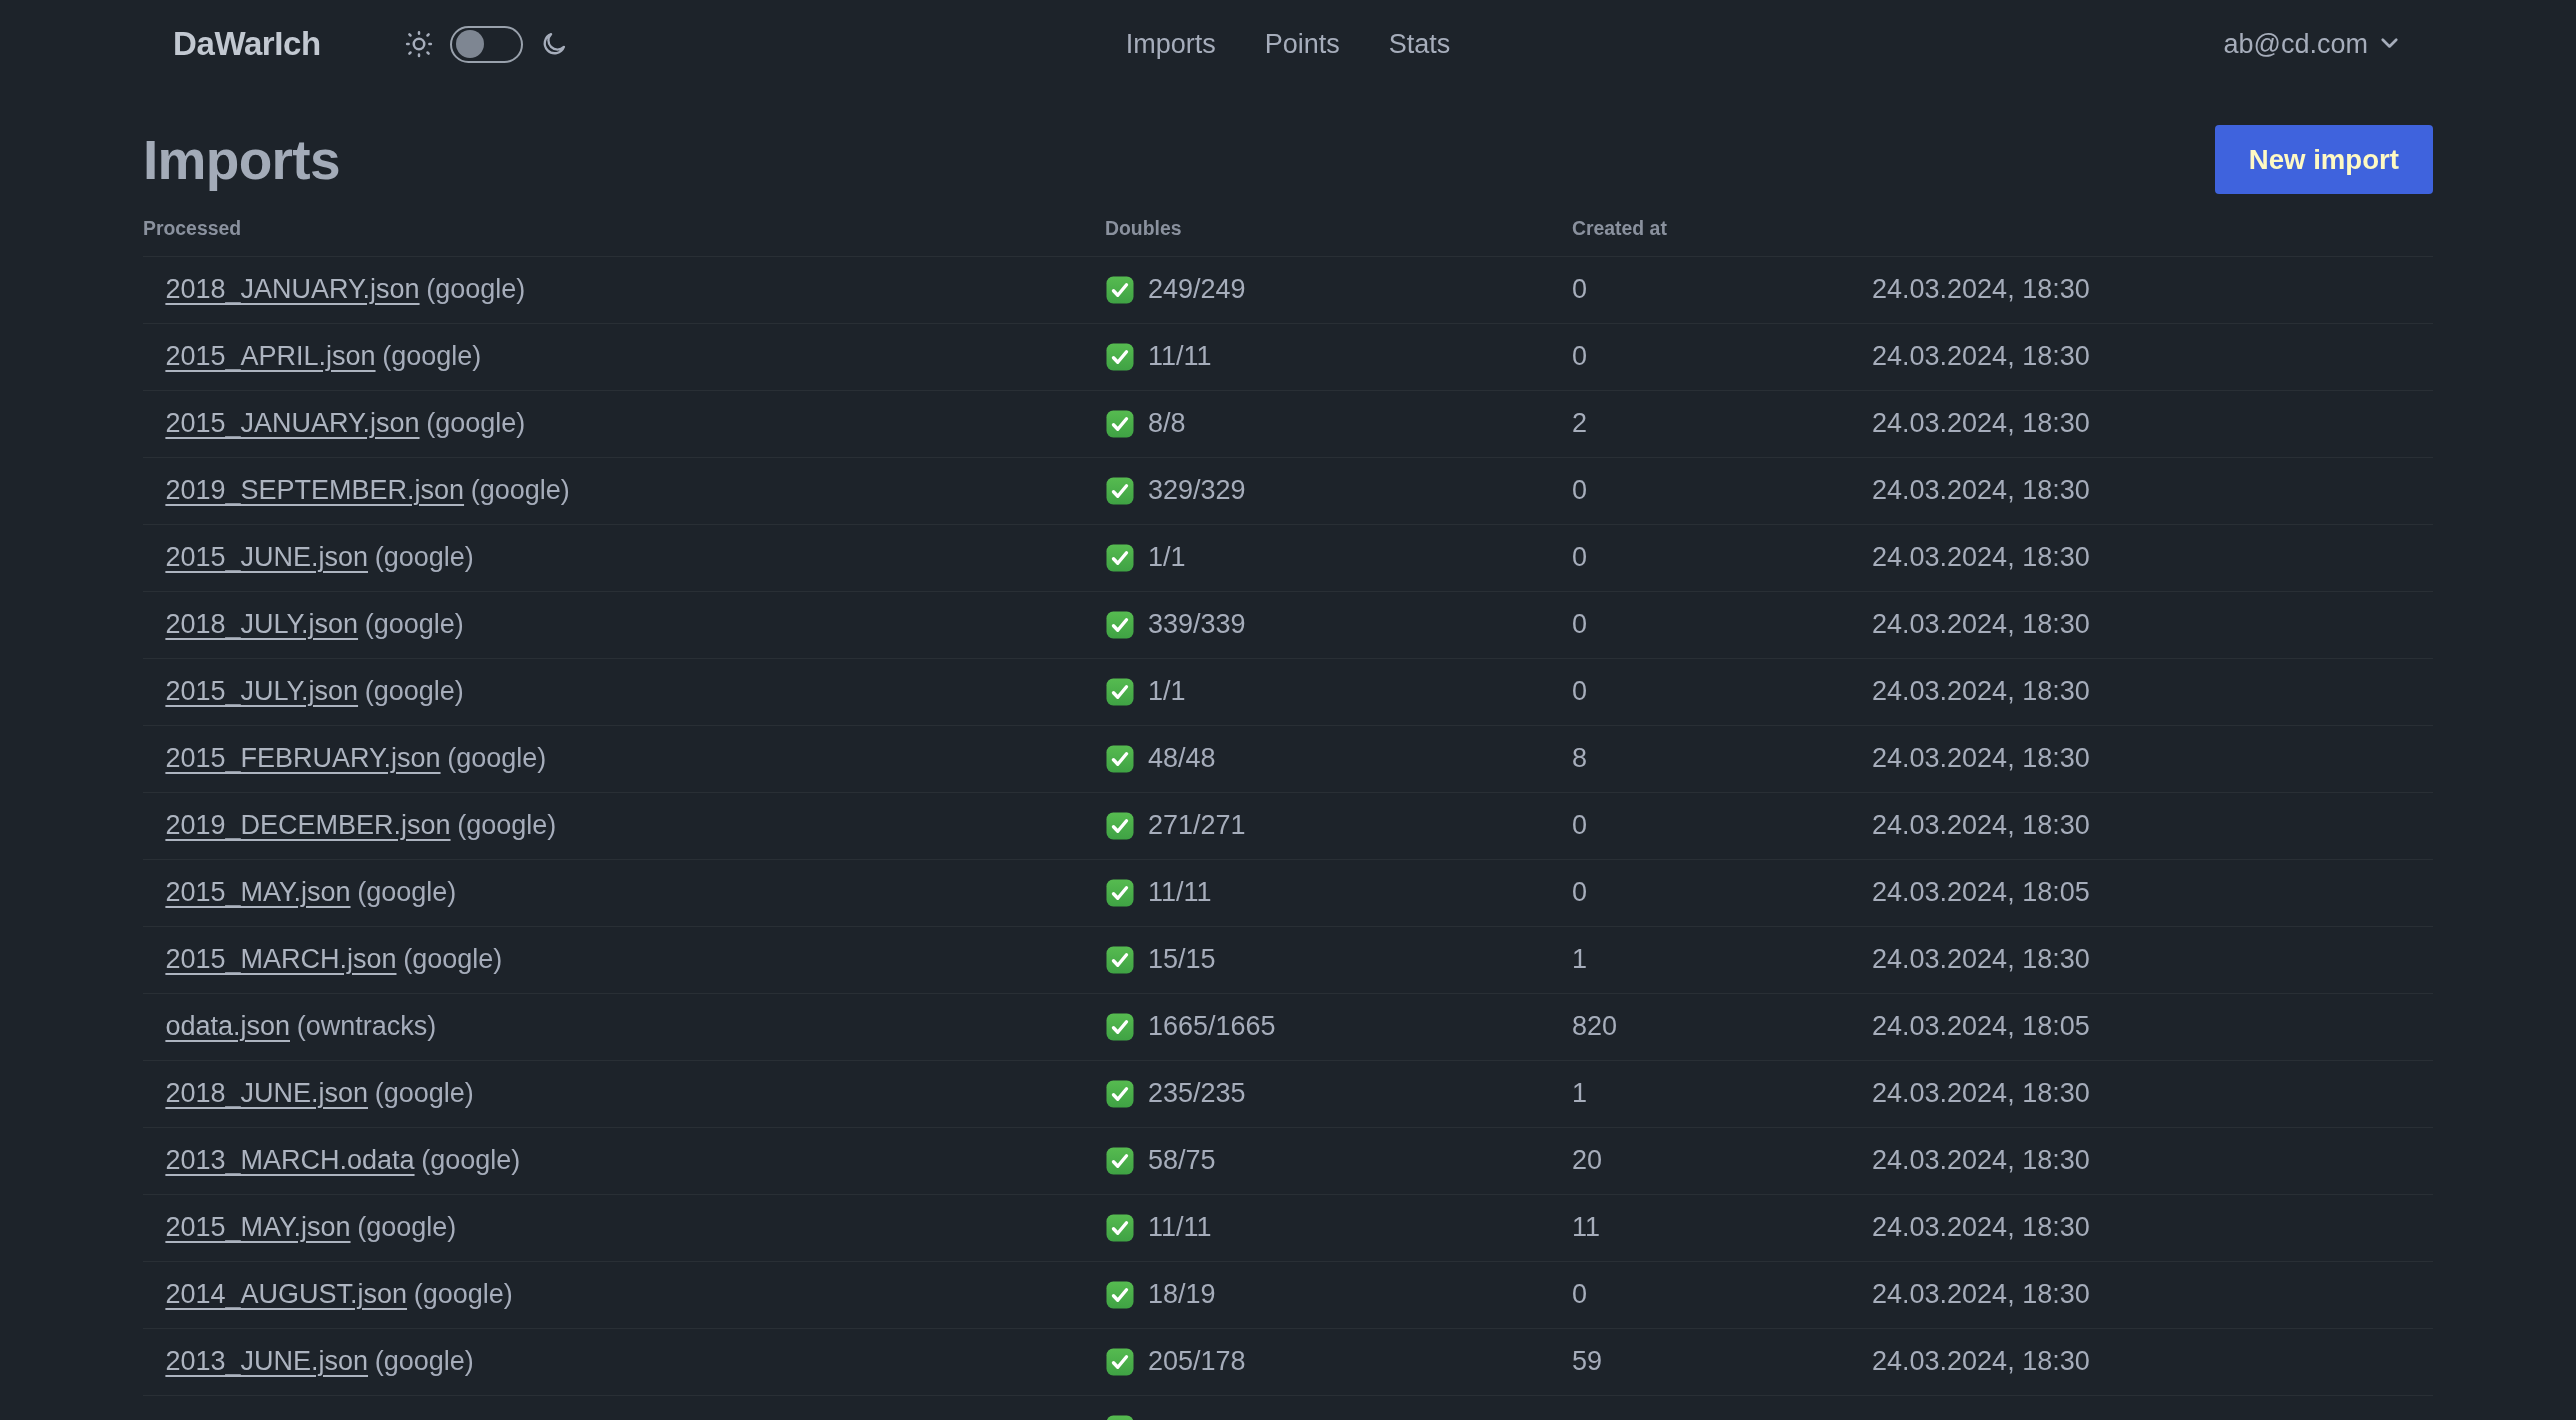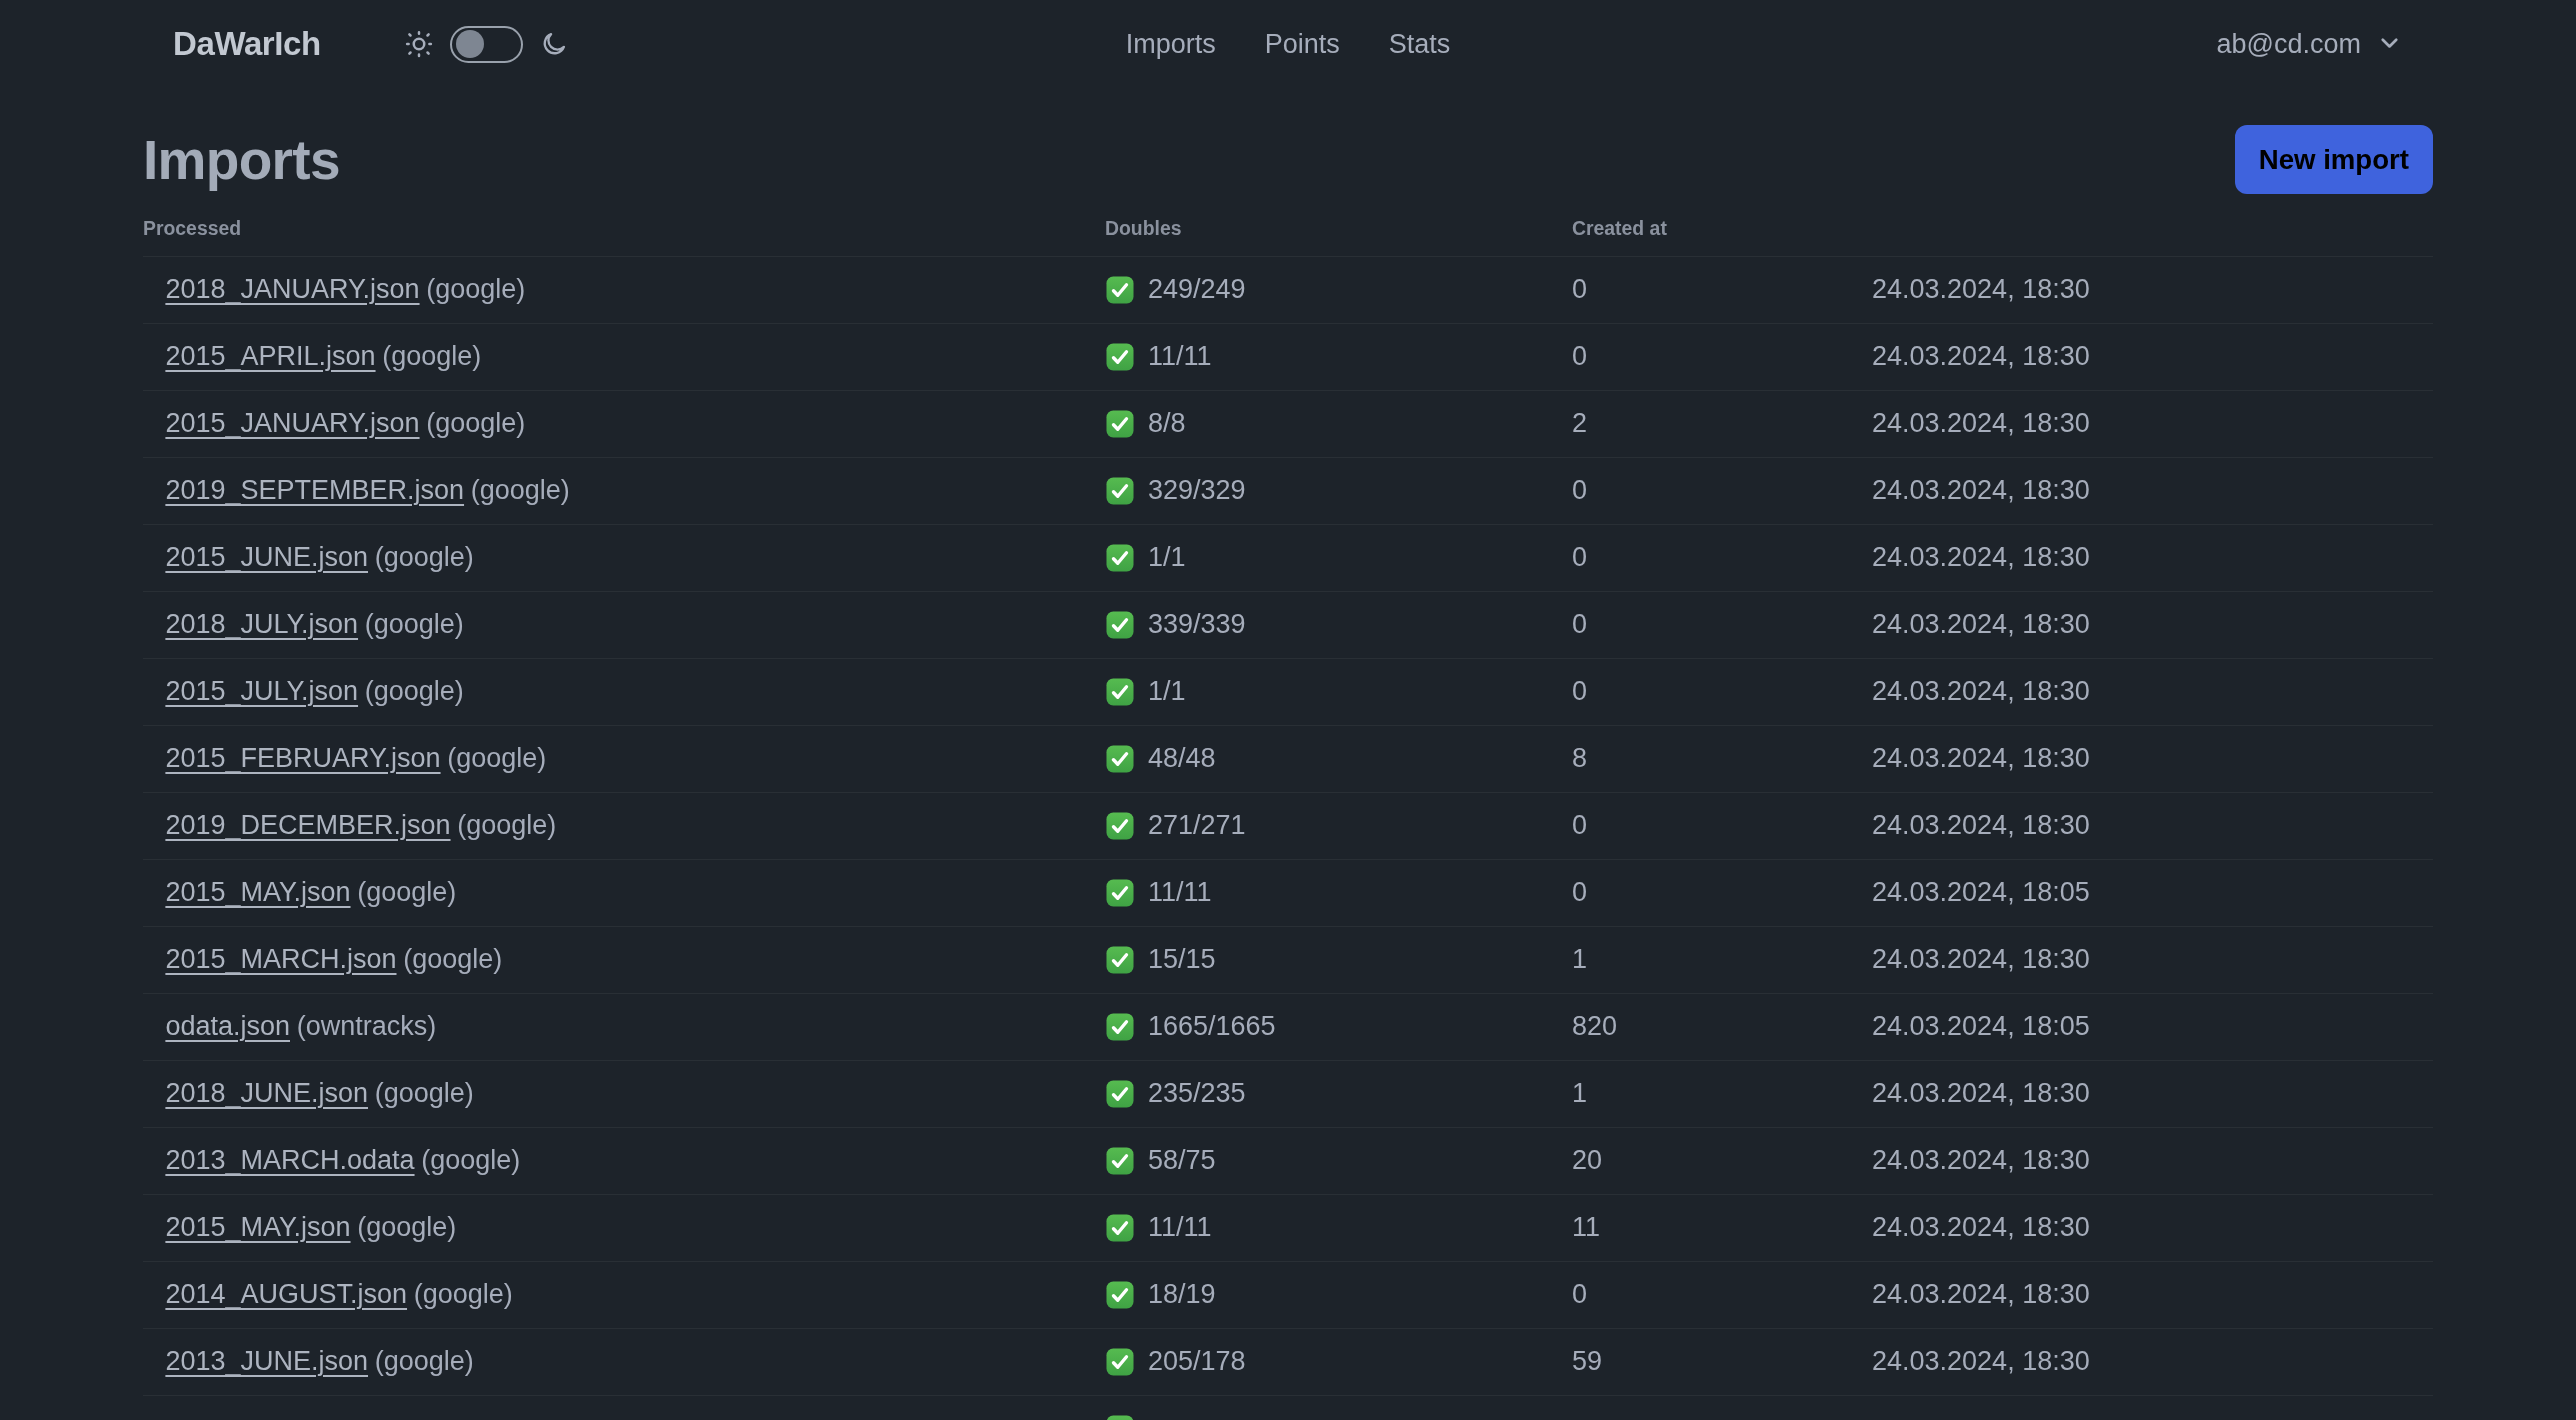--- a/index.html
+++ b/index.html
@@ -61,21 +61,21 @@
   .nav-link {
     font-size:27px;
     color:#a6adbb;
     cursor:pointer;
     text-decoration:none;
   }
   .user-group {
     margin-left:auto;
     display:flex;
     align-items:center;
-    gap:15px;
+    gap:8px;
     cursor:pointer;
   }
   .user-email { font-size:27px; color:#a6adbb; }
 
   
   .main { width:2290px; margin:0 143px; }
   .title-row {
     margin-top:37px;
     height:69px;
     display:flex;
@@ -83,25 +83,25 @@
     justify-content:space-between;
   }
   .page-title {
     font-size:55px;
     font-weight:700;
     color:#a3abb8;
     letter-spacing:-0.7px;
   }
   .btn-primary {
     height:69px;
-    padding:0 24px;
+    padding:0 34px;
     border:none;
-    border-radius:12px;
+    border-radius:4px;
     background:var(--accent,#3f63dd);
-    color:#000000;
+    color:#fef9c3;
     font-size:27.6px;
     font-weight:600;
     font-family:inherit;
     cursor:pointer;
   }
 
   
   .table { margin-top:7.5px; width:100%; }
   .t-head, .t-row {
     display:grid;

